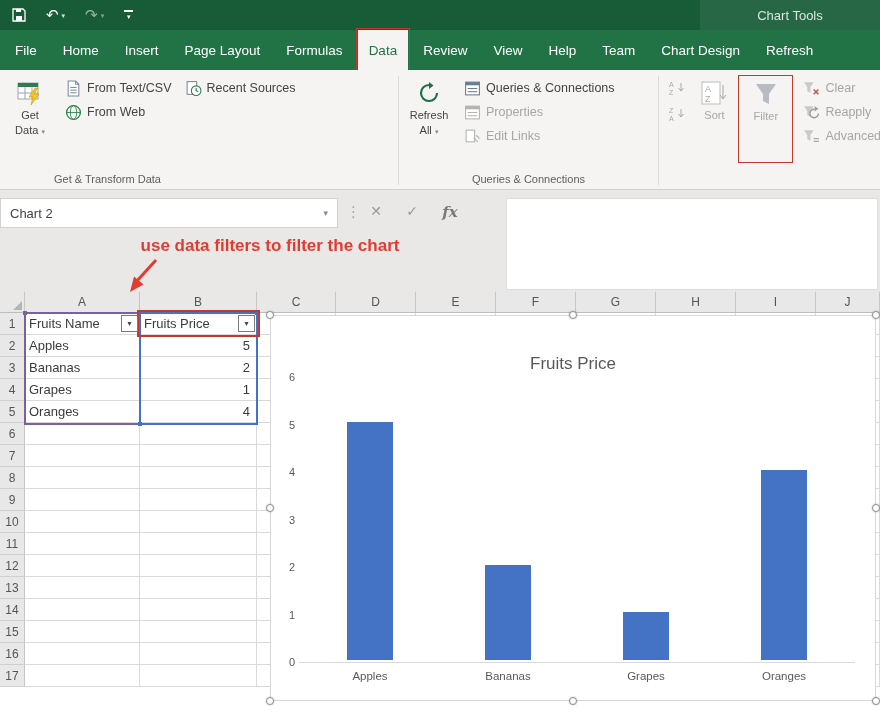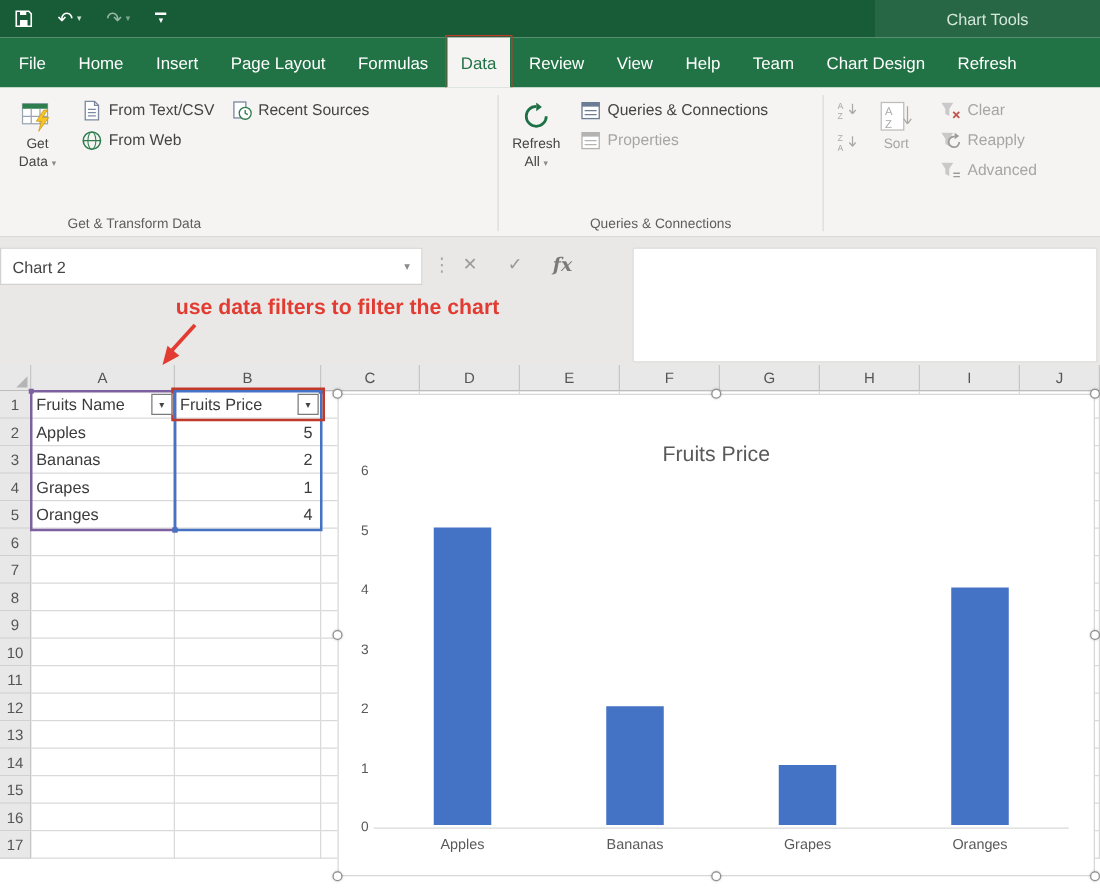--- a/index.html
+++ b/index.html
@@ -233,20 +233,27 @@
           </div>
           <div class="sbtn disabled">
             <span class="sic"><svg viewBox="0 0 16 16" width="17" height="17">
                   <rect x="1.5" y="2" width="13" height="12" fill="#fff" stroke="#b3b3b3"></rect>
                   <rect x="1.5" y="2" width="13" height="3" fill="#b3b3b3"></rect>
                   <line x1="3.5" y1="8" x2="12.5" y2="8" stroke="#b3b3b3"></line>
                   <line x1="3.5" y1="11" x2="12.5" y2="11" stroke="#b3b3b3"></line>
                 </svg></span>
             <span>Properties</span>
           </div>
+          <div class="sbtn disabled">
+            <span class="sic"><svg viewBox="0 0 16 16" width="17" height="17">
+                  <rect x="2" y="2" width="8" height="11" fill="#fff" stroke="#b3b3b3"></rect>
+                  <path d="M9 9 l4 4 M11 7.5 a2.5 2.5 0 0 1 3 3" stroke="#b3b3b3" fill="none"></path>
+                </svg></span>
+            <span>Edit Links</span>
+          </div>
         </div>
       </div>
       <div class="glabel">Queries &amp; Connections</div>
     </div>
 
     <div class="gsep"></div>
 
     <div class="rgroup g3">
       <div class="ginner">
         <div class="minicol">
@@ -269,20 +276,28 @@
           <span class="bic">
             <svg width="26" height="26" viewBox="0 0 26 26">
                 <rect x="1" y="2" width="18" height="22" fill="#fff" stroke="#bcbcbc"></rect>
                 <text x="4" y="12" font-size="9" fill="#a8a8a8">A</text>
                 <text x="4" y="22" font-size="9" fill="#a8a8a8">Z</text>
                 <path d="M22 5 v14 m0 0 l-3 -4 m3 4 l3 -4" stroke="#a8a8a8" fill="none"></path>
               </svg>
           </span>
           <span>Sort</span>
         </div>
+        <div class="bigbtn disabled red-box">
+          <span class="bic">
+            <svg width="26" height="26" viewBox="0 0 26 26">
+                <path d="M3 3 h20 L16 13 v10 l-6 -3 V13 Z" fill="#b7bcc4"></path>
+              </svg>
+          </span>
+          <span>Filter</span>
+        </div>
         <div class="scol">
           <div class="sbtn disabled">
             <span class="sic"><svg viewBox="0 0 16 16" width="17" height="17">
                   <path d="M1 2 h9 L7 6.5 V12 l-3 -1.5 V6.5 Z" fill="#c9c9c9"></path>
                   <path d="M10 9 l4.5 4.5 M14.5 9 L10 13.5" stroke="#c0574e" stroke-width="1.4"></path>
                 </svg></span>
             <span>Clear</span>
           </div>
           <div class="sbtn disabled">
             <span class="sic"><svg viewBox="0 0 16 16" width="17" height="17">

